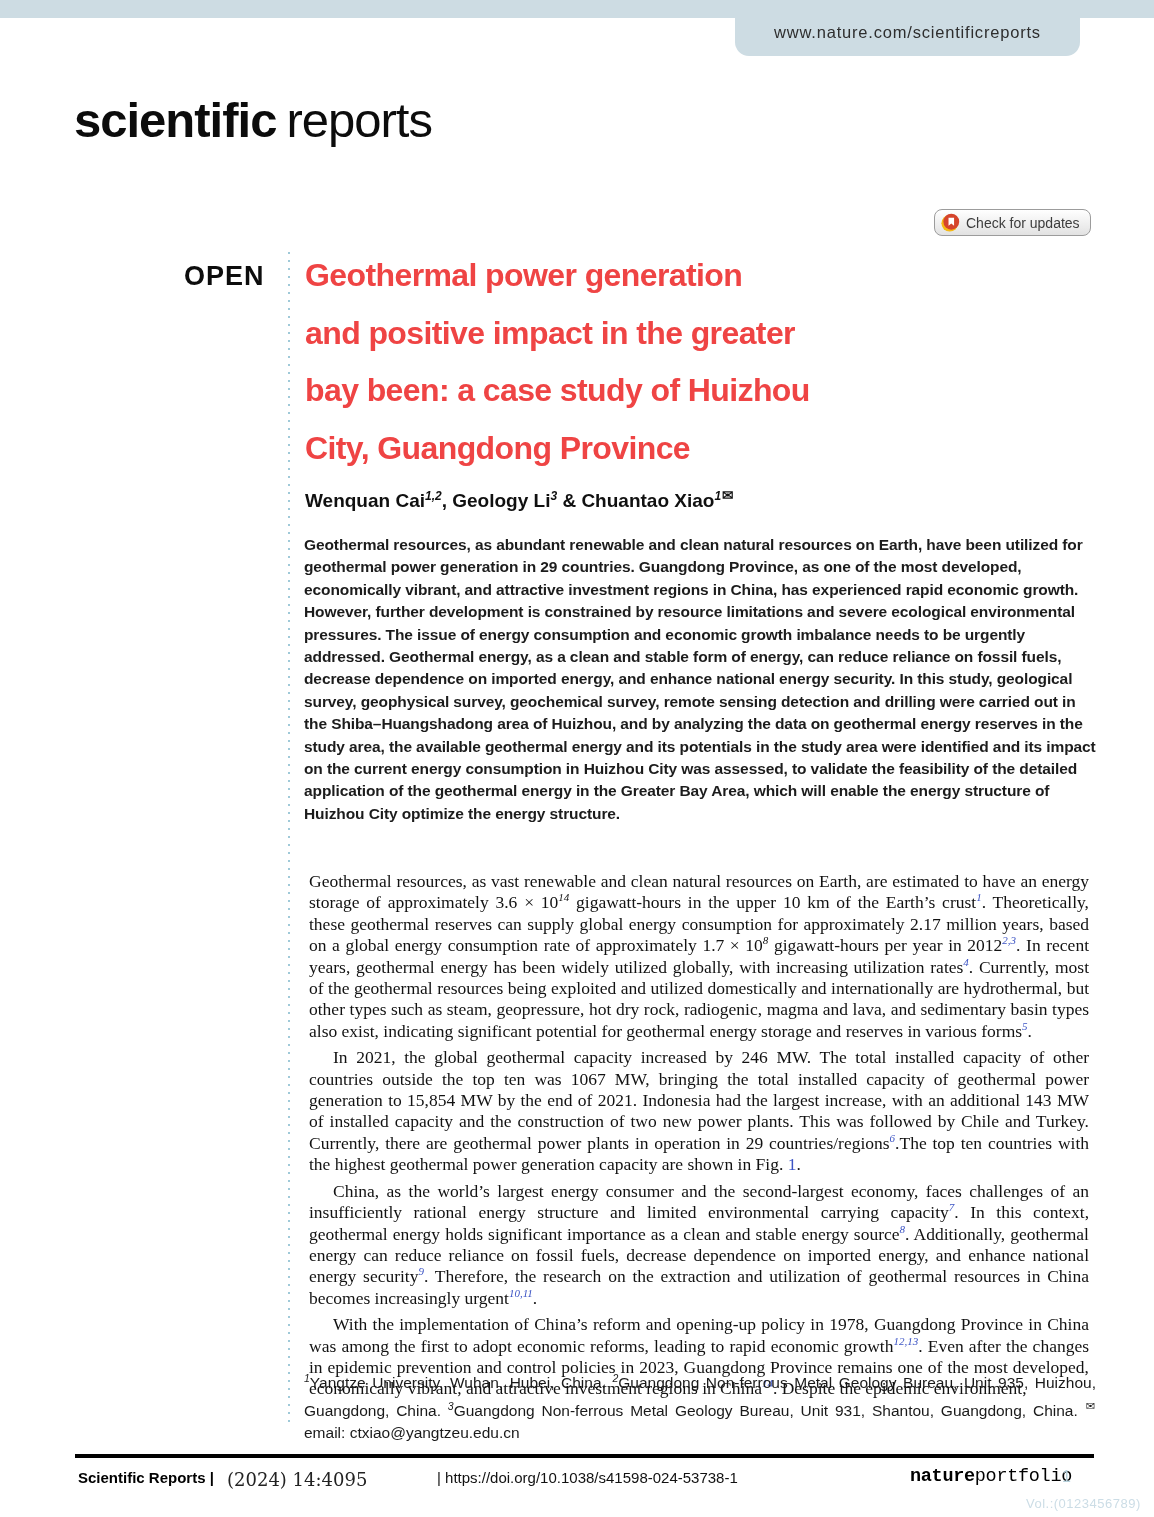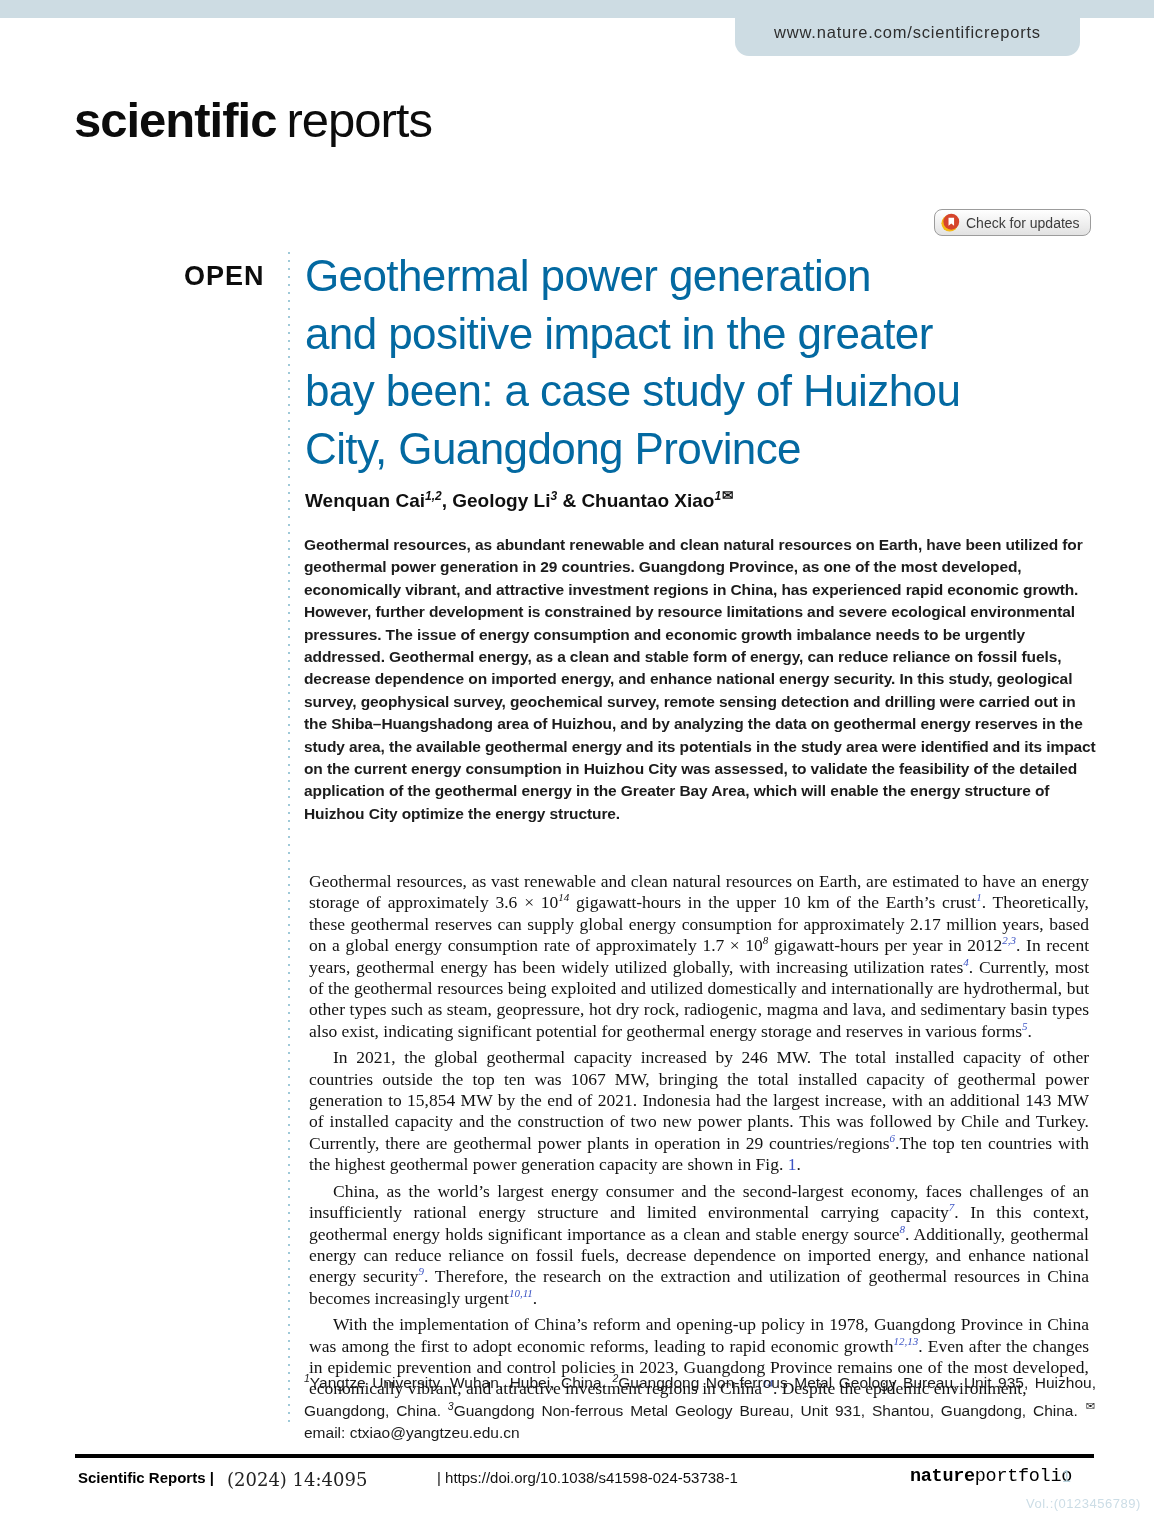--- a/index.html
+++ b/index.html
@@ -31,21 +31,21 @@
 
   .open { position:absolute; left:184px; top:261px; font-size:27px; font-weight:700; color:#0d0d0d; letter-spacing:1px; }
 
   .vline {
     position:absolute; left:288px; top:252px; width:2px; height:1170px;
     background-image:repeating-linear-gradient(to bottom,#9fc9d8 0px,#9fc9d8 2px,transparent 2px,transparent 8px);
   }
 
   .title {
     position:absolute; left:305px; top:247px; width:748px;
-    font-size:44px; font-weight:400; color:#0369a1; letter-spacing:-0.6px; line-height:57.5px;
+    font-size:32px; font-weight:700; color:#ef4444; letter-spacing:-0.6px; line-height:57.5px;
   }
 
   .authors { position:absolute; left:305px; top:487px; width:790px; font-size:19px; font-weight:700; color:#101010; }
   .authors sup { font-size:12px; }
 
   .abstract {
     position:absolute; left:304px; top:534px; width:794px;
     font-size:15.5px; font-weight:700; color:#1c1c1c; line-height:22.4px; letter-spacing:-0.1px;
   }
 

